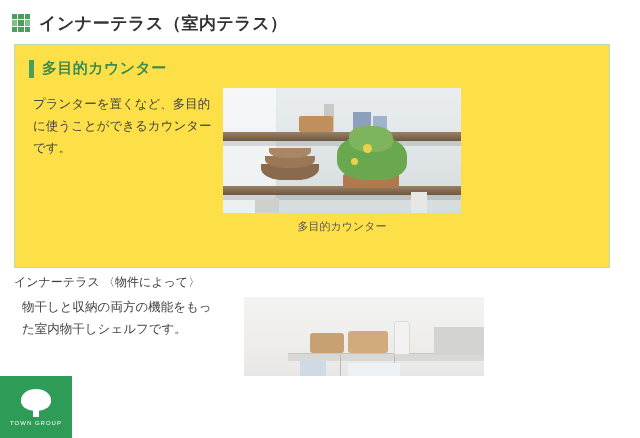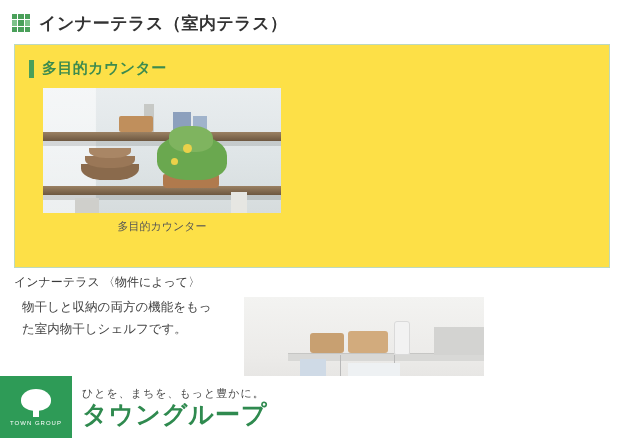--- a/index.html
+++ b/index.html
@@ -162,20 +162,21 @@
     </span>
     <span class="header-title">インナーテラス（室内テラス）</span>
   </div>
 
   <div class="card">
     <div class="card-title-row">
       <span class="title-bar"></span>
       <span class="card-title">多目的カウンター</span>
     </div>
     <div class="card-body">
+      <div class="card-text">プランターを置くなど、多目的に使うことができるカウンターです。</div>
       <div class="photo-col">
         <div class="photo-counter">
           <div class="wall-panel"></div>
 
           <div class="shelf top"></div>
           <div class="shelf-shadow" style="top:53px;"></div>
           <div class="shelf bottom"></div>
           <div class="shelf-shadow" style="top:107px;"></div>
 
           <div class="tile" style="left:130px;top:24px;width:18px;height:20px;"></div>
@@ -220,19 +221,15 @@
   </div>
 
   <div class="footer">
     <div class="logo-box">
       <div class="tree">
         <span class="crown"></span>
           <span class="trunk"></span>
       </div>
       <div class="logo-sub">TOWN GROUP</div>
     </div>
-    <div class="footer-text">
-      <div class="footer-tag">ひとを、まちを、もっと豊かに。</div>
-      <div class="footer-brand">タウングループ</div>
-    </div>
   </div>
 
 </div>
 
 </body></html>

